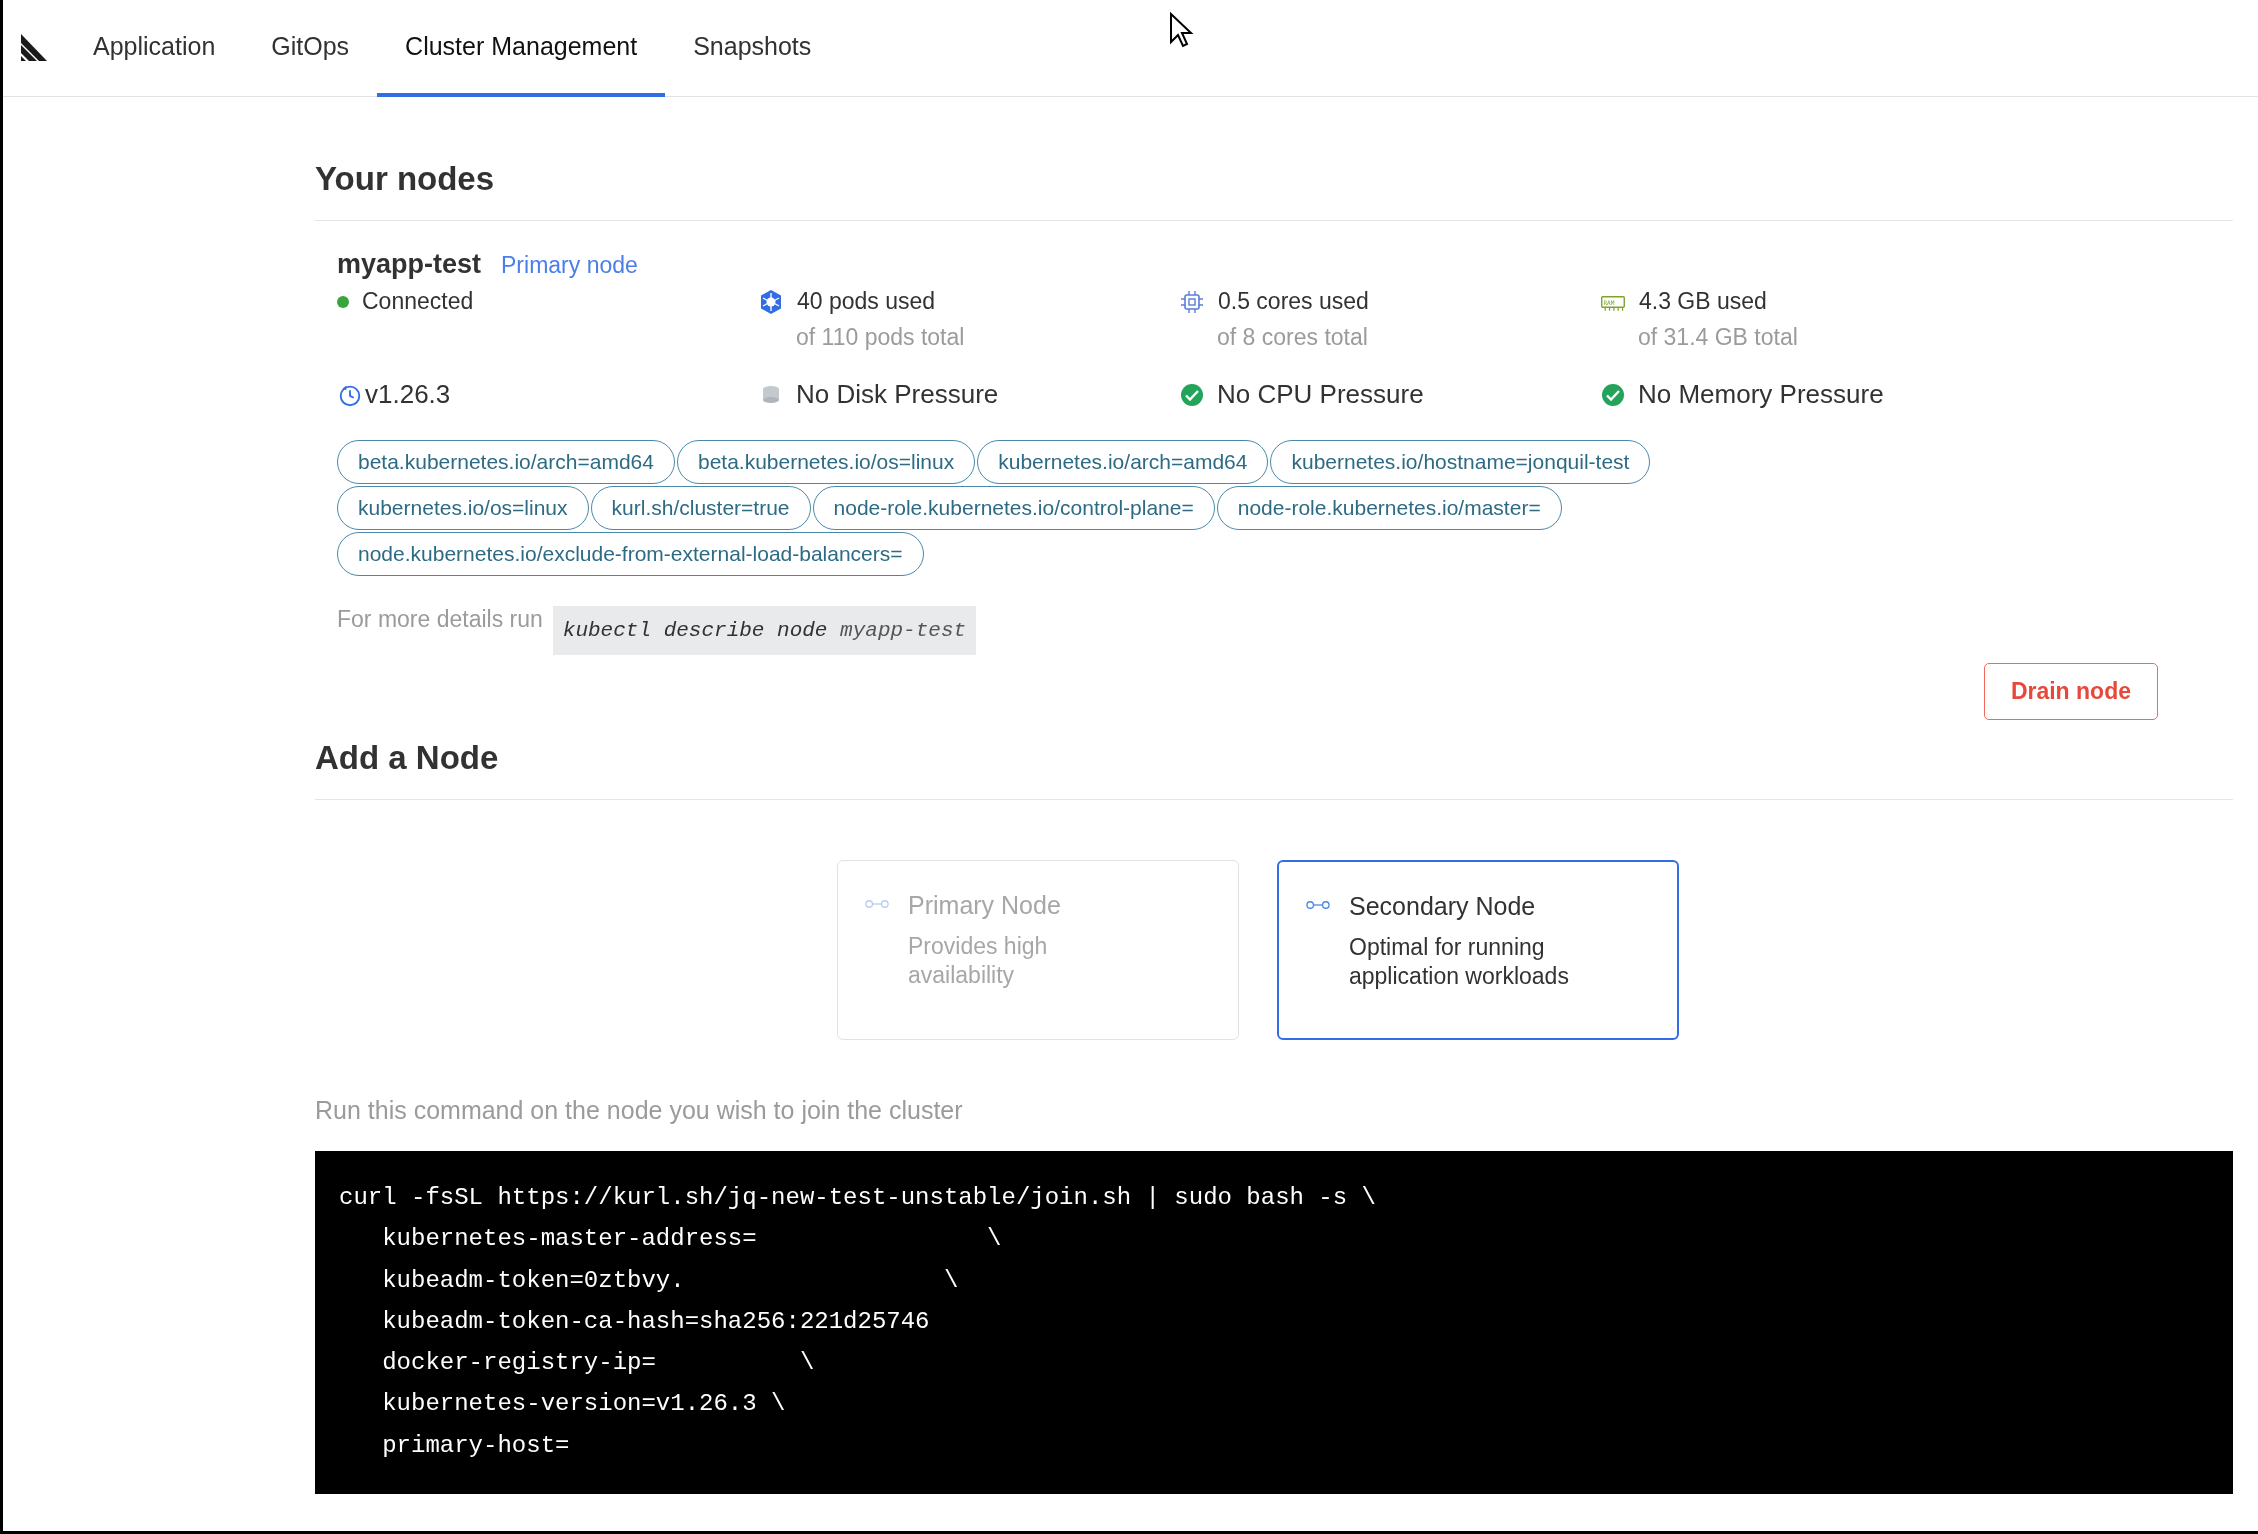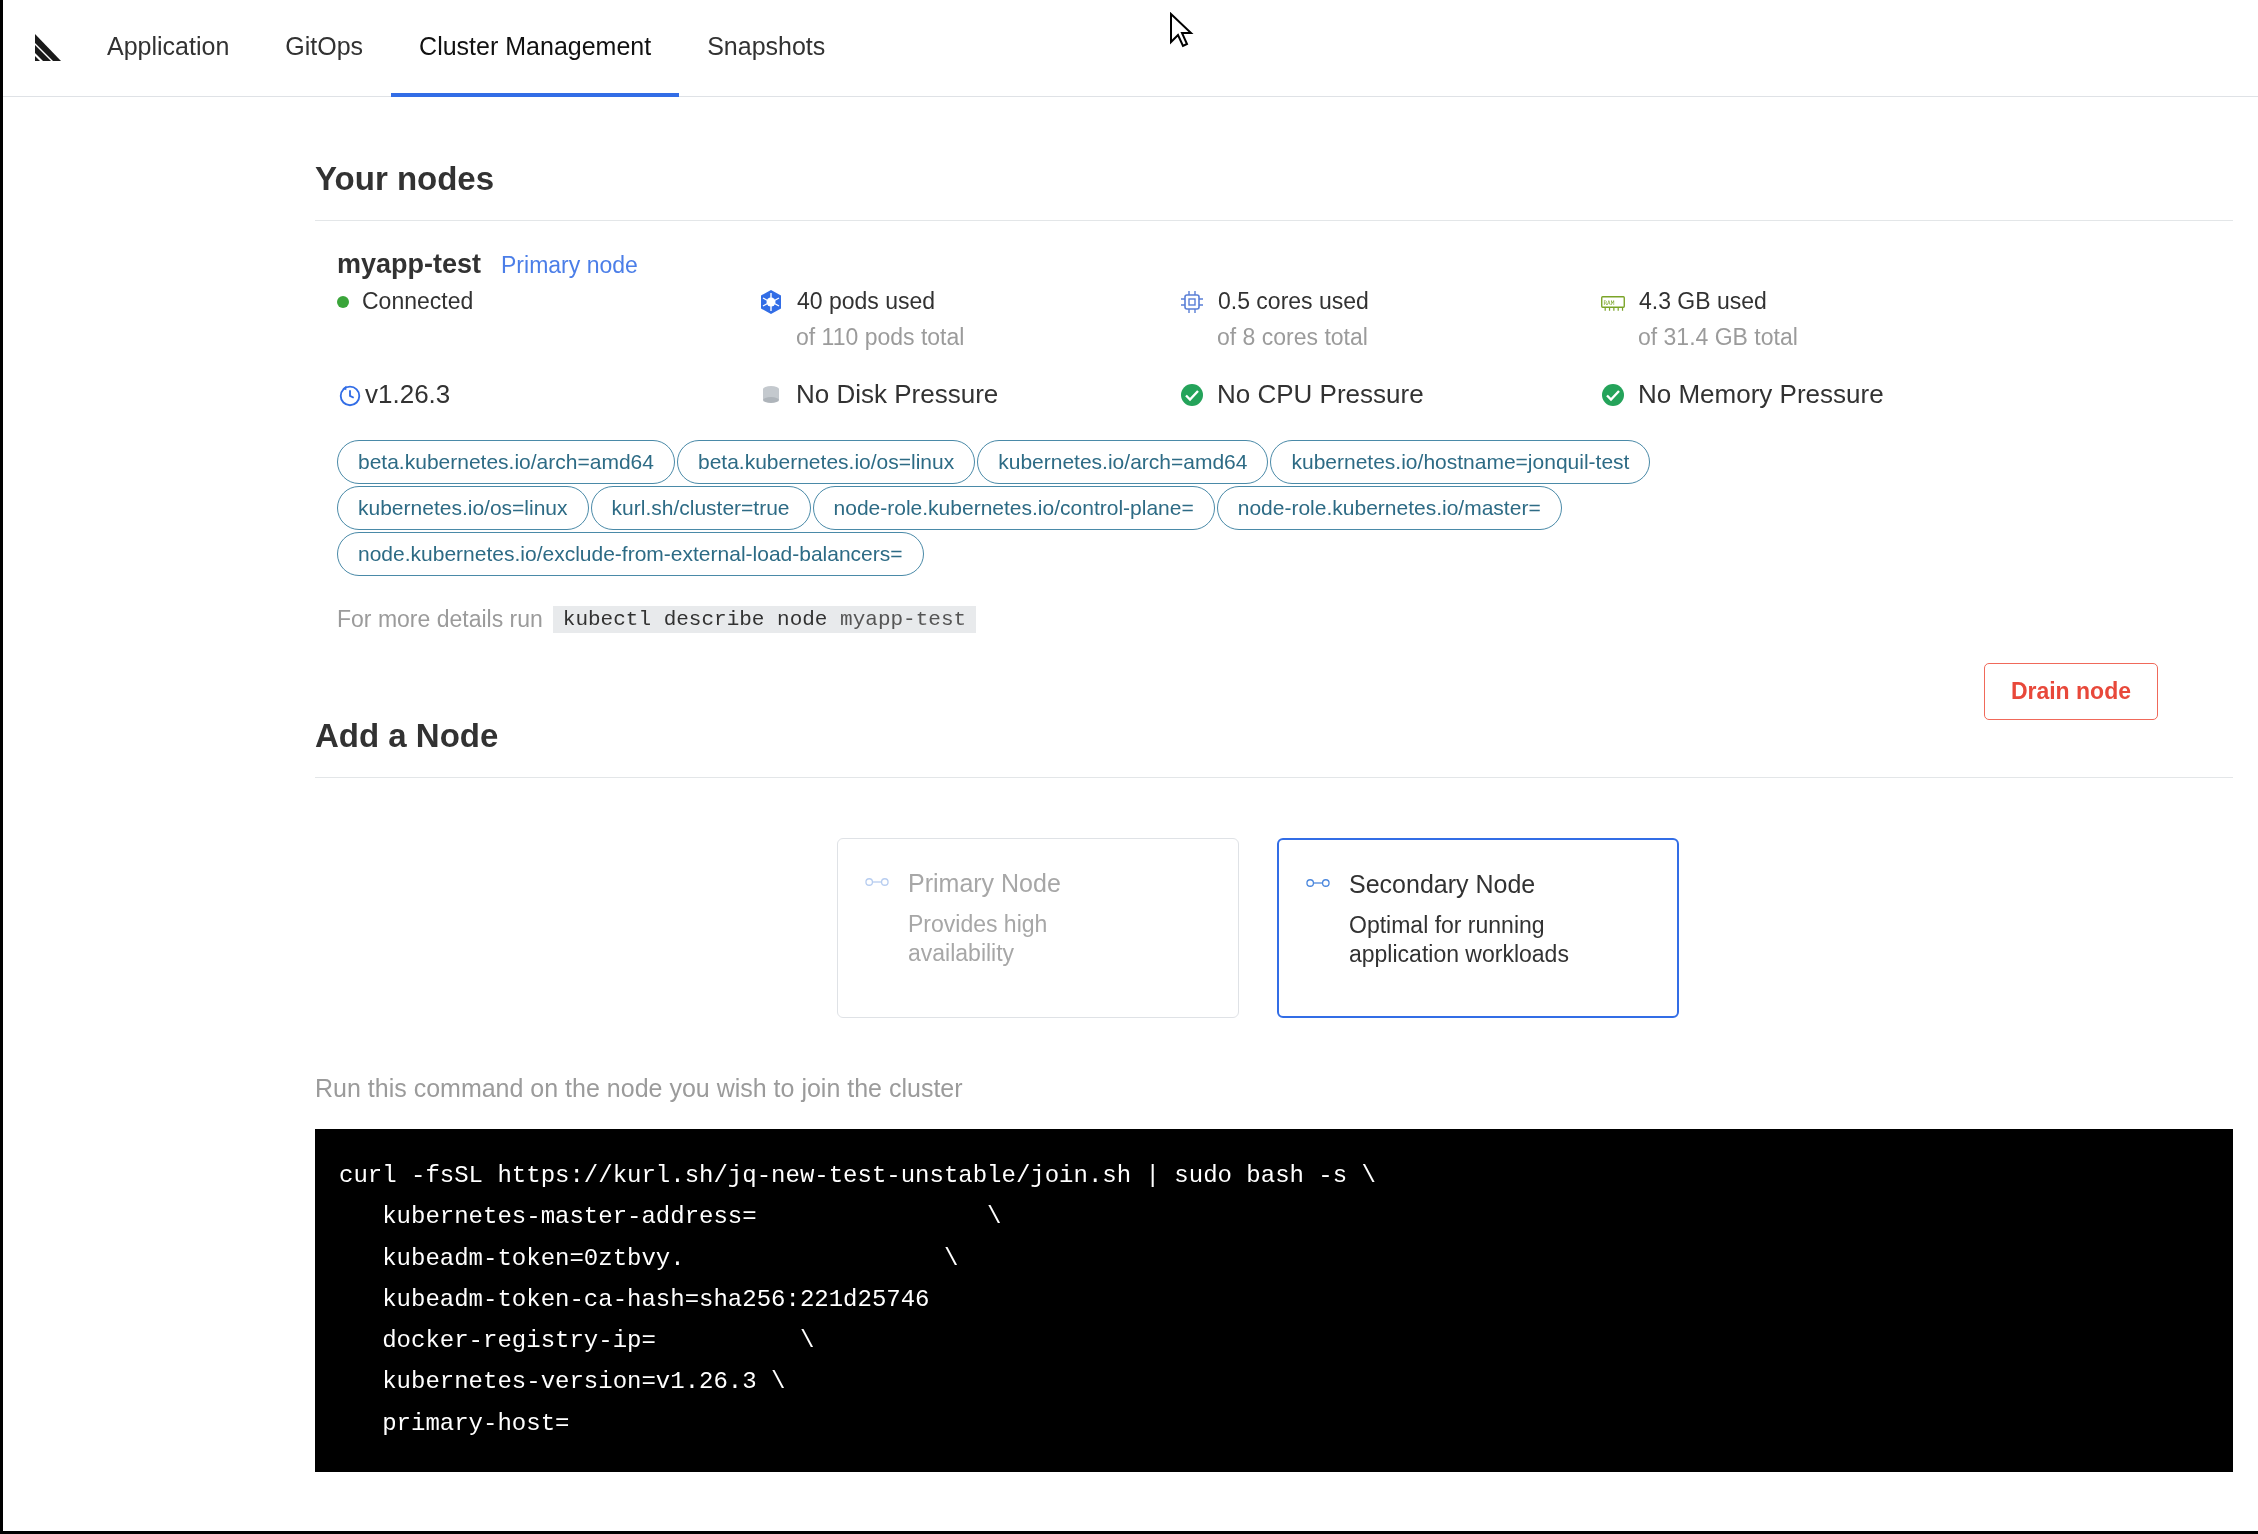--- a/index.html
+++ b/index.html
@@ -20,21 +20,20 @@
     border-left: 3px solid #000;
     border-bottom: 3px solid #000;
   }
 
   
   .topnav {
     height: 97px;
     border-bottom: 1px solid #dfe2e6;
     display: flex;
     align-items: stretch;
-    padding-left: 14px;
     position: relative;
   }
   .logo-wrap {
     display: flex; align-items: center; justify-content: center;
     width: 62px;
   }
   .logo svg { display: block; }
   .navlinks { display: flex; align-items: stretch; }
   .navlink {
     display: flex; align-items: center;
@@ -118,21 +117,22 @@
     margin-top: 30px;
     font-size: 23px;
     color: #9b9b9b;
     display: flex; align-items: flex-start; gap: 10px;
   }
   .code-inline {
     background: #e8eaec;
     color: #323232;
     font-family: "Liberation Mono", monospace;
     font-size: 21px;
-    padding: 2px 10px;
+    padding: 13px 10px;
+    font-style: italic;
   }
   .code-inline .arg { color: #555; }
 
   .drain-btn {
     position: absolute;
     right: 100px;
     top: 442px;
     border: 1px solid #f0695a;
     color: #e8483a;
     background: #fff;

